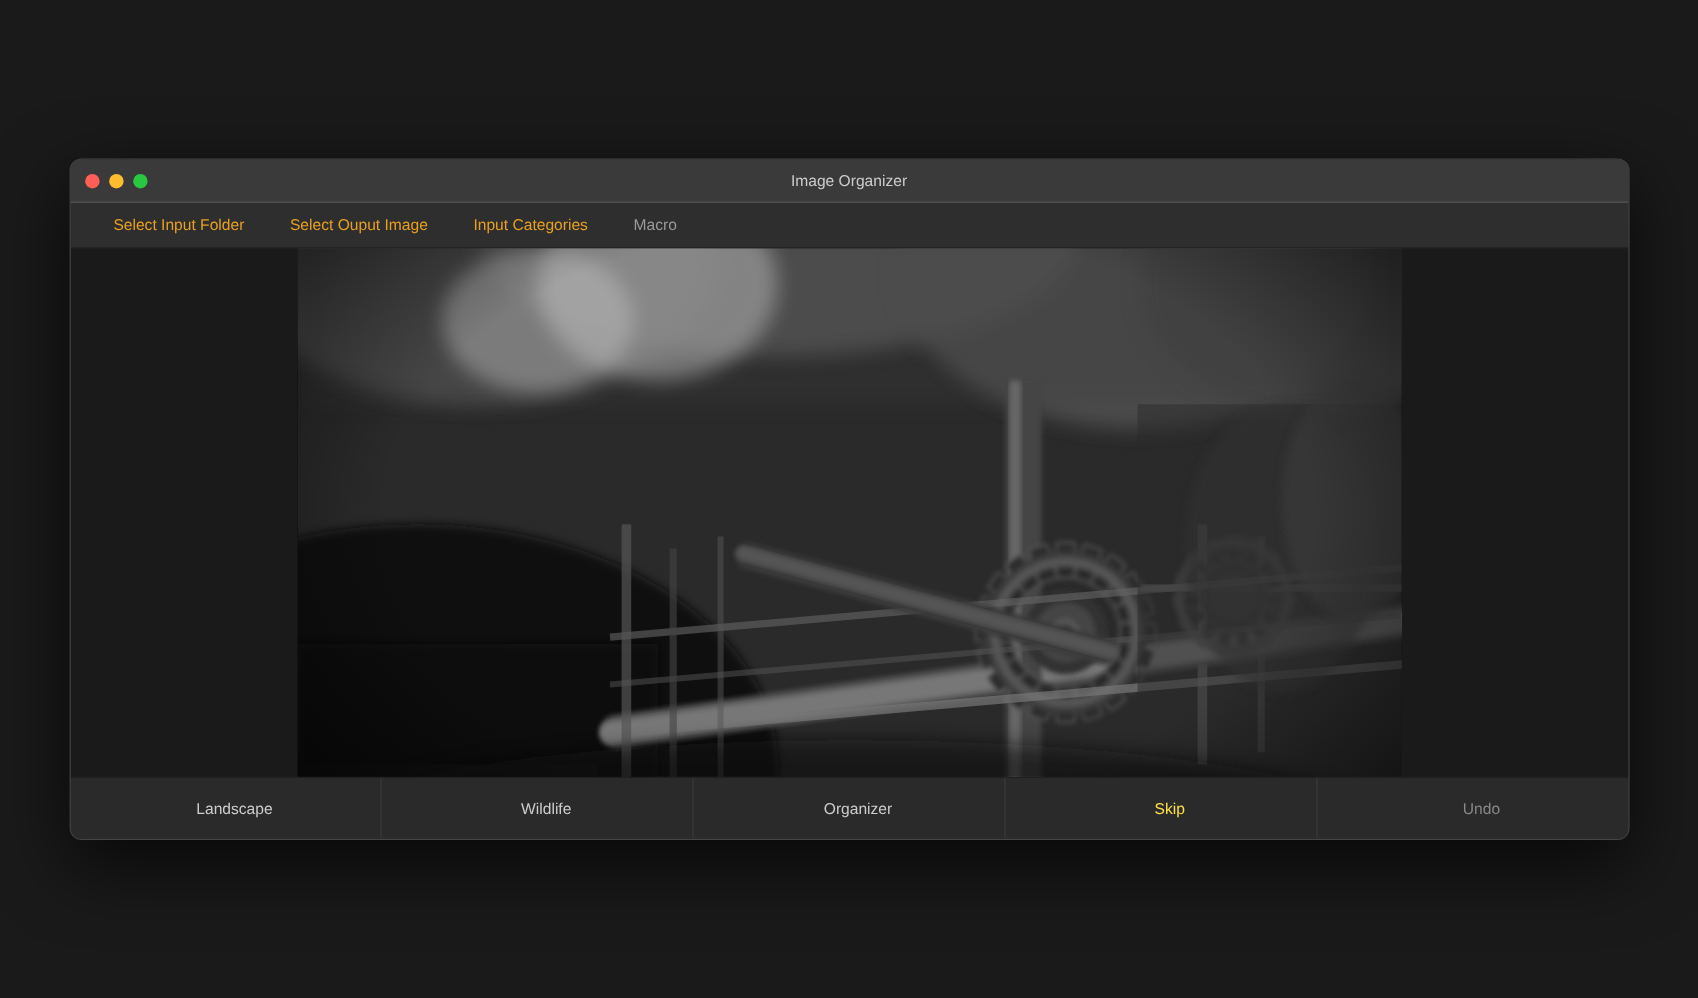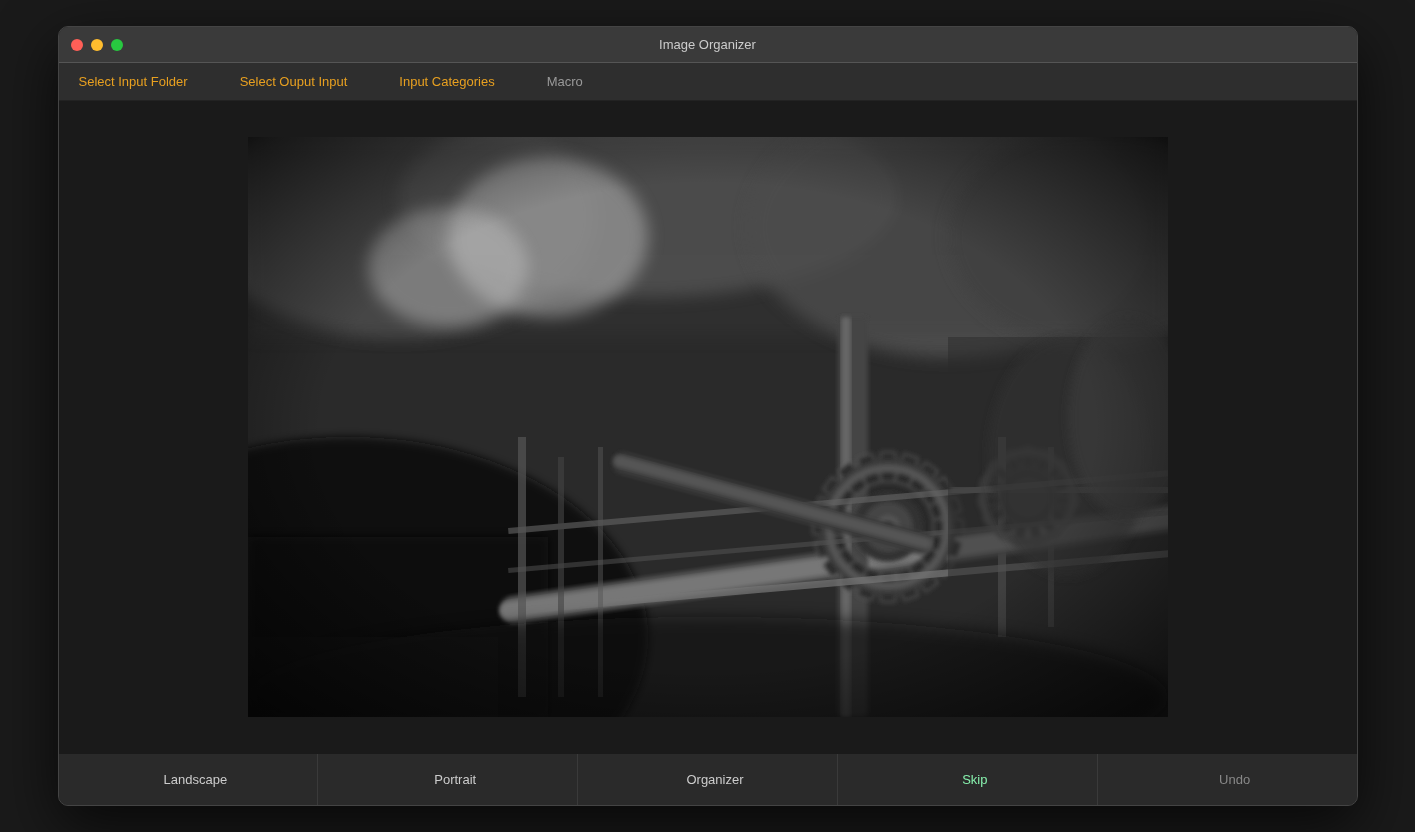--- a/index.html
+++ b/index.html
@@ -9,21 +9,21 @@
       width: 1415px;
       height: 832px;
       display: flex;
       align-items: center;
       justify-content: center;
       font-family: -apple-system, BlinkMacSystemFont, "Helvetica Neue", Arial, sans-serif;
     }
 
     .window {
       width: 1300px;
-      height: 780px;
+      height: 568px;
       background: #2b2b2b;
       border-radius: 10px;
       overflow: hidden;
       display: flex;
       flex-direction: column;
       box-shadow: 0 20px 60px rgba(0,0,0,0.7);
       border: 1px solid #444;
     }
 
     .title-bar {
@@ -61,22 +61,22 @@
 
     .window-btn.close { background: #ff5f57; }
     .window-btn.minimize { background: #ffbd2e; }
     .window-btn.maximize { background: #28c840; }
 
     .menu-bar {
       background: #2e2e2e;
       height: 38px;
       display: flex;
       align-items: center;
-      padding: 0 12px;
-      gap: 36px;
+      padding: 0 28px;
+      gap: 22px;
       flex-shrink: 0;
       border-bottom: 1px solid #222;
     }
 
     .menu-item {
       font-size: 13px;
       color: #e8a020;
       cursor: pointer;
       padding: 4px 8px;
       border-radius: 4px;
@@ -126,21 +126,21 @@
       border: none;
       border-right: 1px solid #3a3a3a;
       color: #ccc;
       font-size: 13px;
       cursor: pointer;
       font-family: inherit;
       padding-left: 15px;
     }
 
     .category-btn.skip {
-      color: #86efac;
+      color: #fde047;
     }
 
     .category-btn.undo {
       color: #888;
     }
 
     .category-btn:last-child {
       border-right: none;
       text-align: center;
     }
@@ -154,21 +154,21 @@
     <div class="window-controls">
       <button class="window-btn close"></button>
       <button class="window-btn minimize"></button>
       <button class="window-btn maximize"></button>
     </div>
     <span class="title-bar-title">Image Organizer</span>
   </div>
 
   <div class="menu-bar">
     <span class="menu-item">Select Input Folder</span>
-    <span class="menu-item">Select Ouput Input</span>
+    <span class="menu-item">Select Ouput Image</span>
     <span class="menu-item">Input Categories</span>
     <span class="menu-item about">Macro</span>
   </div>
 
   <div class="image-area">
     <div class="image-placeholder">
       
       <svg viewBox="0 0 920 580" xmlns="http://www.w3.org/2000/svg" preserveAspectRatio="xMidYMid slice">
         <defs>
           <radialGradient id="bg_grad" cx="50%" cy="40%" r="70%">
@@ -292,19 +292,19 @@
             <stop offset="60%" stop-color="transparent"></stop>
             <stop offset="100%" stop-color="#000"></stop>
           </radialGradient>
         </defs>
       </svg>
     </div>
   </div>
 
   <div class="bottom-bar">
     <button class="category-btn">Landscape</button>
-    <button class="category-btn">Portrait</button>
+    <button class="category-btn">Wildlife</button>
     <button class="category-btn">Organizer</button>
     <button class="category-btn skip">Skip</button>
     <button class="category-btn undo">Undo</button>
   </div>
 
 </div>
 
 </body></html>

